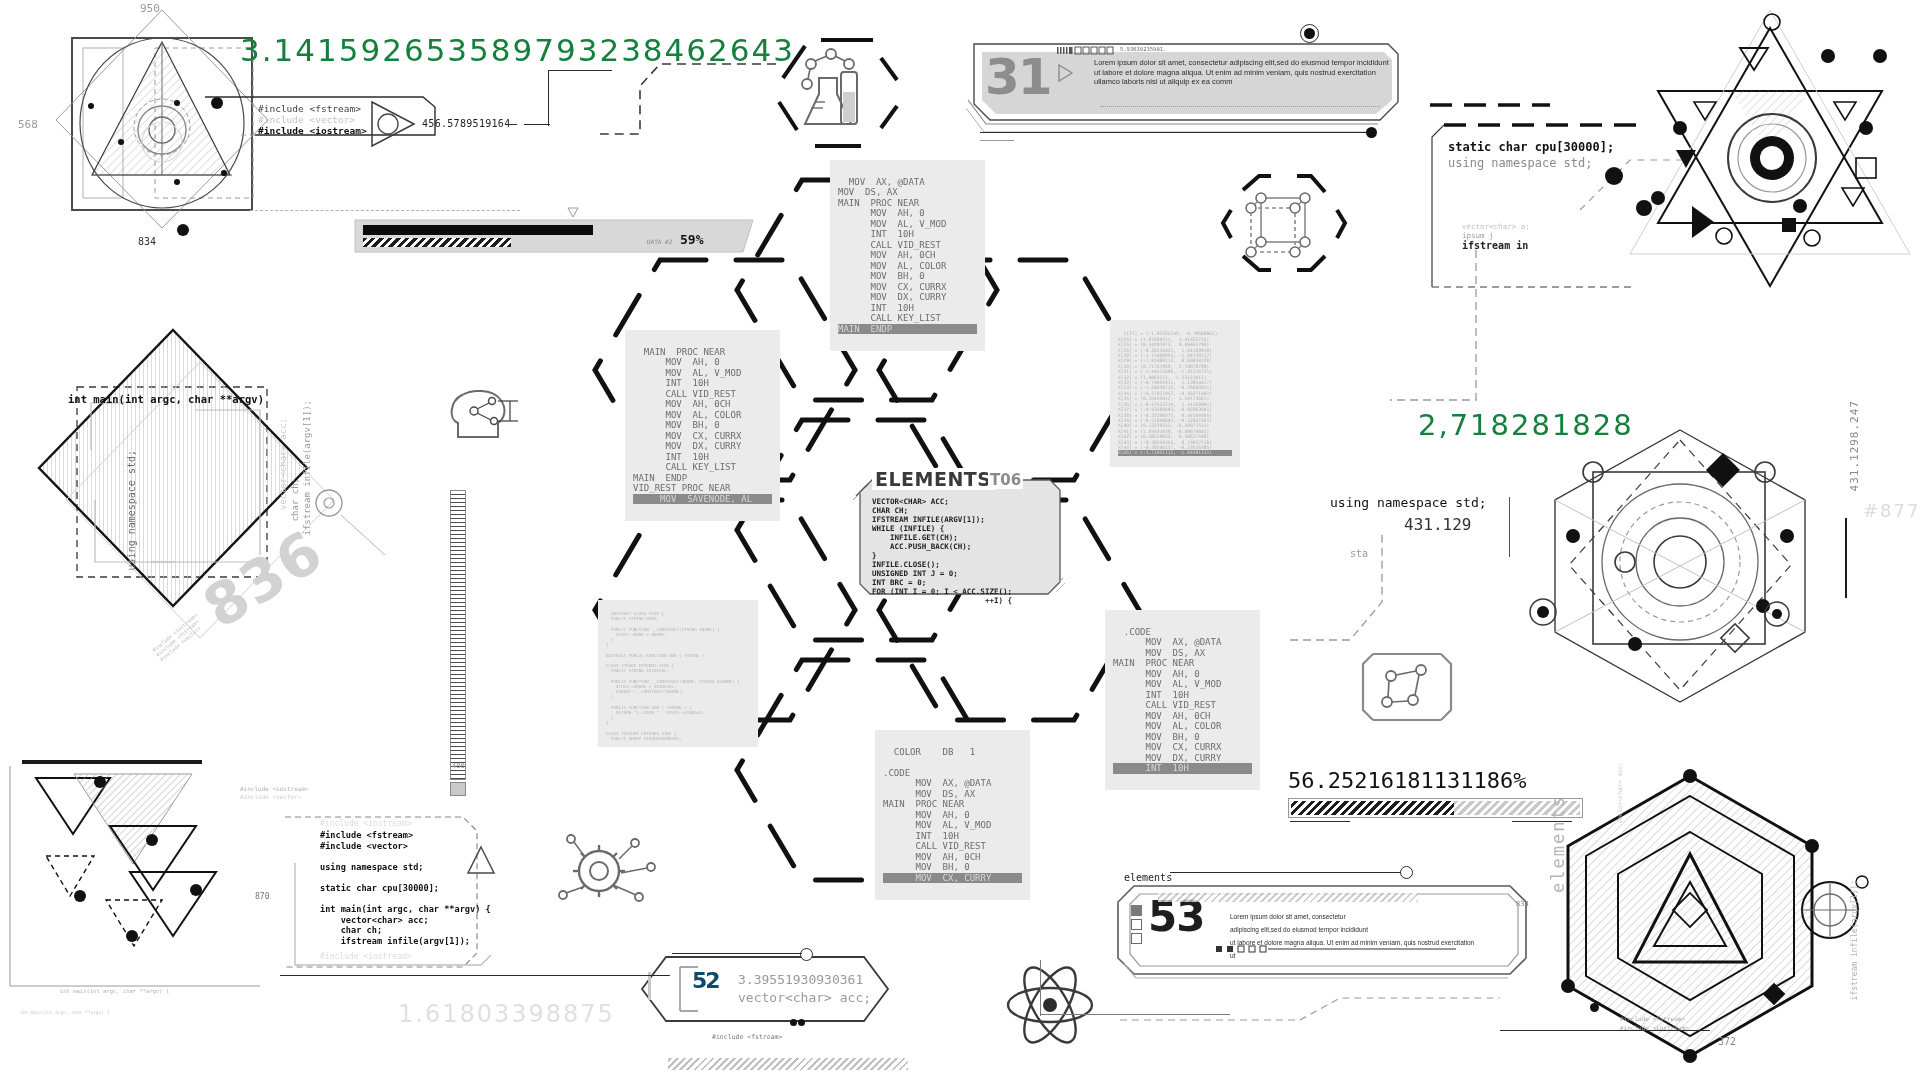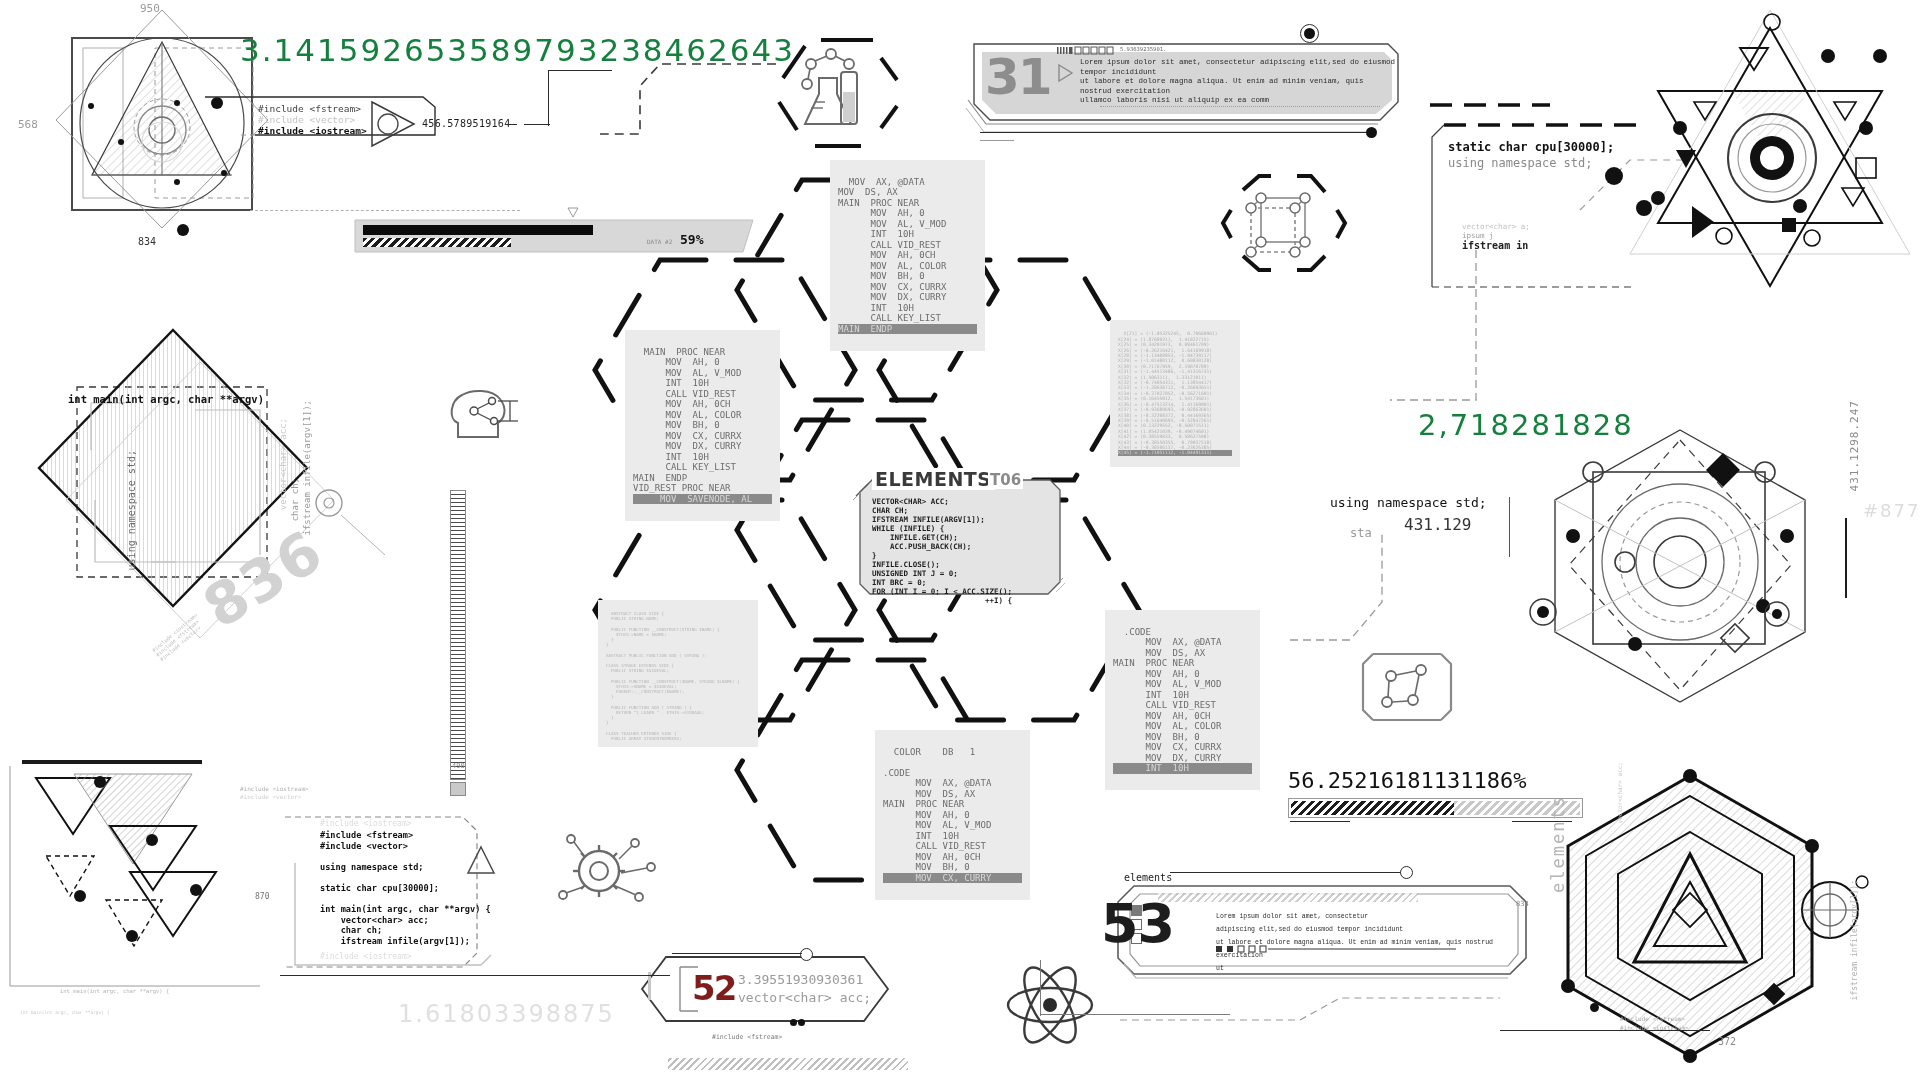--- a/index.html
+++ b/index.html
@@ -35,22 +35,22 @@
 
   .bigdigit {
     font-family:"DejaVu Sans", sans-serif;
     font-weight:700; color:#6f6f6f; letter-spacing:-2px;
   }
   .ghostnum {
     font-family:"DejaVu Sans", sans-serif;
     color:#15803d; font-weight:400; letter-spacing:2px;
   }
   .lorem {
-    font-family:Liberation Mono, monospace;
-    font-size:7.5px; line-height:9.5px; color:#2d2d2d; white-space:pre-line;
+    font-family:Liberation Sans, sans-serif;
+    font-size:7.5px; line-height:9.5px; color:#2d2d2d; white-space:pre-line;margin-left:14px;
   }
   .lbl { font-family:"DejaVu Sans Mono", monospace; font-size:8px; color:#9a9a9a; }
   .lbl-d { font-family:"DejaVu Sans Mono", monospace; font-size:9px; color:#222; }
 
   .hatch-dark {
     background-image:repeating-linear-gradient(-45deg,#1d1d1d 0 3px,#ffffff 3px 6px);
   }
   .hatch-light {
     background-image:repeating-linear-gradient(-45deg,#c9c9c9 0 3px,#ffffff 3px 6px);
   }
@@ -534,21 +534,21 @@
       <line x1="64" y1="35" x2="60" y2="55"></line>
       <line x1="53" y1="61" x2="37" y2="62"></line>
       <line x1="34" y1="41" x2="33" y2="57"></line>
     </g>
   </svg>
 </div>
 
 <div class="abs ghostnum" style="left:1418px;top:408px;font-size:29px;">2,718281828</div>
 <div class="abs mono" style="left:1330px;top:495px;font-size:13px;color:#111;">using namespace std;</div>
 <div class="abs mono" style="left:1404px;top:515px;font-size:16px;color:#333;">431.129</div>
-<div class="abs mono" style="left:1350px;top:526px;font-size:12px;color:#9a9a9a;">sta</div>
+<div class="abs mono" style="left:1350px;top:548px;font-size:10px;color:#9a9a9a;">sta</div>
 <div class="abs vline-g" style="left:1509px;top:497px;height:60px;background:#555;"></div>
 
 <div class="abs" style="left:1515px;top:420px;width:330px;height:290px;">
   <svg width="330" height="290" viewBox="0 0 330 290">
     <polygon points="165,10 290,80 290,212 165,282 40,212 40,80" fill="none" stroke="#3a3a3a" stroke-width="1.4"></polygon>
     <rect x="78" y="52" width="172" height="172" fill="none" stroke="#3a3a3a" stroke-width="1.6"></rect>
     <polygon points="165,20 276,145 165,270 54,145" fill="none" stroke="#3a3a3a" stroke-width="1.2" stroke-dasharray="8 6"></polygon>
     <circle cx="165" cy="142" r="78" fill="none" stroke="#6a6a6a" stroke-width="1.3"></circle>
     <circle cx="165" cy="142" r="60" fill="none" stroke="#9a9a9a" stroke-width="1.2" stroke-dasharray="5 4"></circle>
     <circle cx="165" cy="142" r="44" fill="none" stroke="#6a6a6a" stroke-width="1.3"></circle>
@@ -584,21 +584,21 @@
 
 <div class="abs ghostnum" style="left:398px;top:1000px;font-size:24px;color:#e0e0e0;">1.61803398875</div>
 
 <div class="abs" style="left:640px;top:955px;width:250px;height:70px;">
   <svg width="250" height="70" viewBox="0 0 250 70">
     <path d="M26 2 H224 L248 34 L224 66 H26 L2 34 Z" fill="#fff" stroke="#3a3a3a" stroke-width="1.8"></path>
     <path d="M40 12 V56" stroke="#8a8a8a" stroke-width="1.4" fill="none"></path>
     <path d="M40 12 H58 M40 56 H58" stroke="#8a8a8a" stroke-width="1.4" fill="none"></path>
   </svg>
 </div>
-<div class="abs bigdigit" style="left:692px;top:968px;font-size:34px;color:#7f1d1d;">52</div>
+<div class="abs bigdigit" style="left:692px;top:968px;font-size:22px;color:#0c4a6e;">52</div>
 <div class="abs mono" style="left:738px;top:972px;font-size:13px;color:#9a9a9a;">3.39551930930361</div>
 <div class="abs mono" style="left:738px;top:990px;font-size:13px;color:#9a9a9a;">vector&lt;char&gt; acc;</div>
 <div class="abs mono" style="left:712px;top:1033px;font-size:6.5px;color:#7a7a7a;">#include &lt;fstream&gt;</div>
 <div class="abs dot" style="left:790px;top:1019px;width:7px;height:7px;"></div>
 <div class="abs dot" style="left:798px;top:1019px;width:7px;height:7px;"></div>
 <div class="abs ring" style="left:800px;top:948px;width:13px;height:13px;"></div>
 <div class="abs hline" style="left:672px;top:953px;width:130px;"></div>
 <div class="abs vline-g" style="left:648px;top:972px;height:28px;width:3px;background:#c7c7c7;"></div>
 <div class="abs hatch-grey45" style="left:668px;top:1058px;width:240px;height:12px;"></div>
 
@@ -608,21 +608,21 @@
     <path d="M24 2 H400 L416 18 V74 L400 90 H24 L8 74 V18 Z" fill="none" stroke="#5a5a5a" stroke-width="1.6"></path>
     <path d="M30 10 H398 L408 20 V70 L398 82 H30 L20 70 V20 Z" fill="none" stroke="#9a9a9a" stroke-width="1.2"></path>
     <path d="M14 80 L26 94 H398" fill="none" stroke="#b0b0b0" stroke-width="1.2"></path>
   </svg>
 </div>
 <div class="abs" style="left:1131px;top:905px;">
   <div style="width:11px;height:11px;background:#7a7a7a;margin-bottom:3px;"></div>
   <div style="width:11px;height:11px;border:1px solid #6a6a6a;margin-bottom:3px;"></div>
   <div style="width:11px;height:11px;border:1px solid #6a6a6a;"></div>
 </div>
-<div class="abs bigdigit" style="left:1101px;top:892px;font-size:54px;color:#1d1d1d;letter-spacing:-1px;">53</div>
+<div class="abs bigdigit" style="left:1148px;top:892px;font-size:42px;color:#1d1d1d;letter-spacing:-1px;">53</div>
 <div class="abs hatch-grey45" style="left:1158px;top:893px;width:260px;height:9px;opacity:0.75;"></div>
 <div class="abs lorem" style="left:1216px;top:910px;width:280px;font-size:6.5px;line-height:13px;">Lorem ipsum dolor sit amet, consectetur
 adipiscing elit,sed do eiusmod tempor incididunt
 ut labore et dolore magna aliqua. Ut enim ad minim veniam, quis nostrud exercitation
 ut</div>
 <div class="abs" style="left:1216px;top:944px;">
   <svg width="240" height="10" viewBox="0 0 240 10">
     <rect x="0" y="2" width="6" height="6" fill="#333"></rect>
     <rect x="11" y="2" width="6" height="6" fill="#333"></rect>
     <rect x="22" y="2" width="6" height="6" fill="none" stroke="#333" stroke-width="1"></rect>

